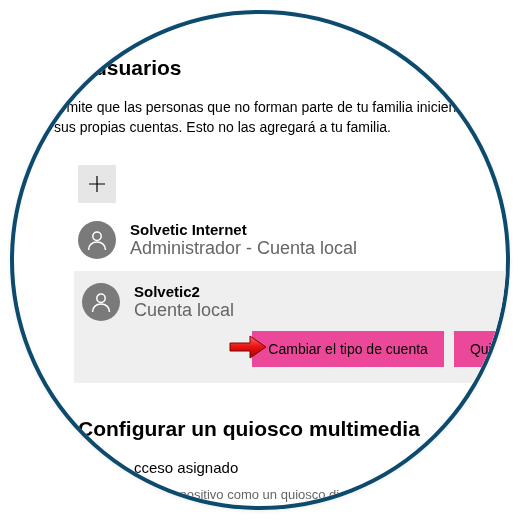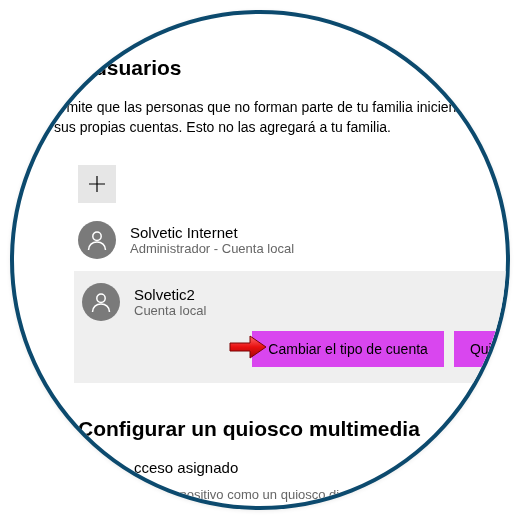--- a/index.html
+++ b/index.html
@@ -83,42 +83,42 @@
       border-radius: 50%;
       background: #7a7a7a;
       display: flex;
       align-items: center;
       justify-content: center;
       margin-right: 14px;
       flex-shrink: 0;
     }
     .avatar svg { display: block; }
     .user-info { display: flex; flex-direction: column; }
-    .user-name { font-size: 15px; color: #000; }
-    .user-role { font-size: 13px; color: #666; }
+    .user-name { font-size: 15px; color: #000; font-weight: bold; }
+    .user-role { font-size: 18px; color: #666; }
     .selected-card {
       background: #efefef;
       padding: 10px 4px 16px 4px;
       margin-top: 2px;
     }
     .selected-head {
       display: flex;
       align-items: center;
       padding: 2px 4px 10px 4px;
       cursor: pointer;
     }
     .button-row {
       display: flex;
       justify-content: flex-end;
       gap: 10px;
       padding-right: 6px;
       position: relative;
     }
     .win-btn {
-      background: #d946ef;
+      background: #ec4899;
       border: none;
       font-size: 14px;
       color: #000;
       padding: 10px 16px;
       cursor: pointer;
       font-family: inherit;
     }
     .arrow {
       position: absolute;
       left: 150px;

